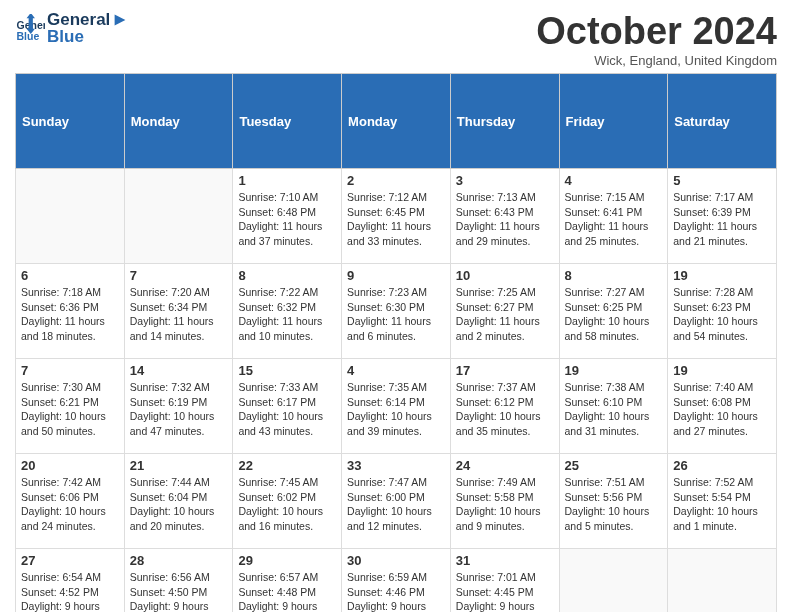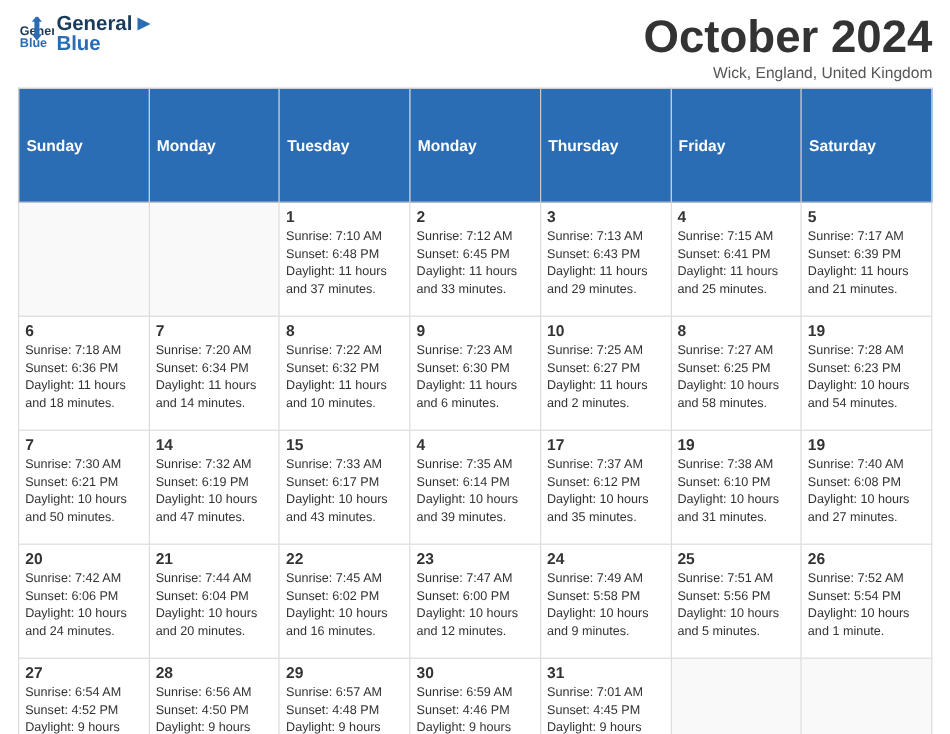--- a/index.html
+++ b/index.html
@@ -150,21 +150,21 @@
           </td>
           <td>
             <div class="day-num">21</div>
             <div class="day-info">Sunrise: 7:44 AM<br>Sunset: 6:04 PM<br>Daylight: 10 hours<br>and 20 minutes.</div>
           </td>
           <td>
             <div class="day-num">22</div>
             <div class="day-info">Sunrise: 7:45 AM<br>Sunset: 6:02 PM<br>Daylight: 10 hours<br>and 16 minutes.</div>
           </td>
           <td>
-            <div class="day-num">23</div>
+            <div class="day-num">33</div>
             <div class="day-info">Sunrise: 7:47 AM<br>Sunset: 6:00 PM<br>Daylight: 10 hours<br>and 12 minutes.</div>
           </td>
           <td>
             <div class="day-num">24</div>
             <div class="day-info">Sunrise: 7:49 AM<br>Sunset: 5:58 PM<br>Daylight: 10 hours<br>and 9 minutes.</div>
           </td>
           <td>
             <div class="day-num">25</div>
             <div class="day-info">Sunrise: 7:51 AM<br>Sunset: 5:56 PM<br>Daylight: 10 hours<br>and 5 minutes.</div>
           </td>

